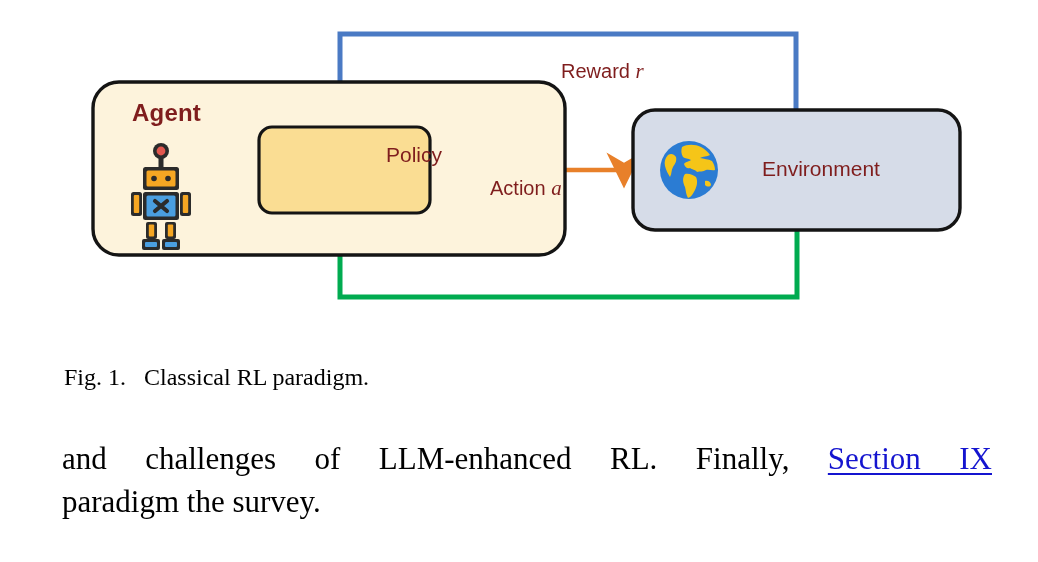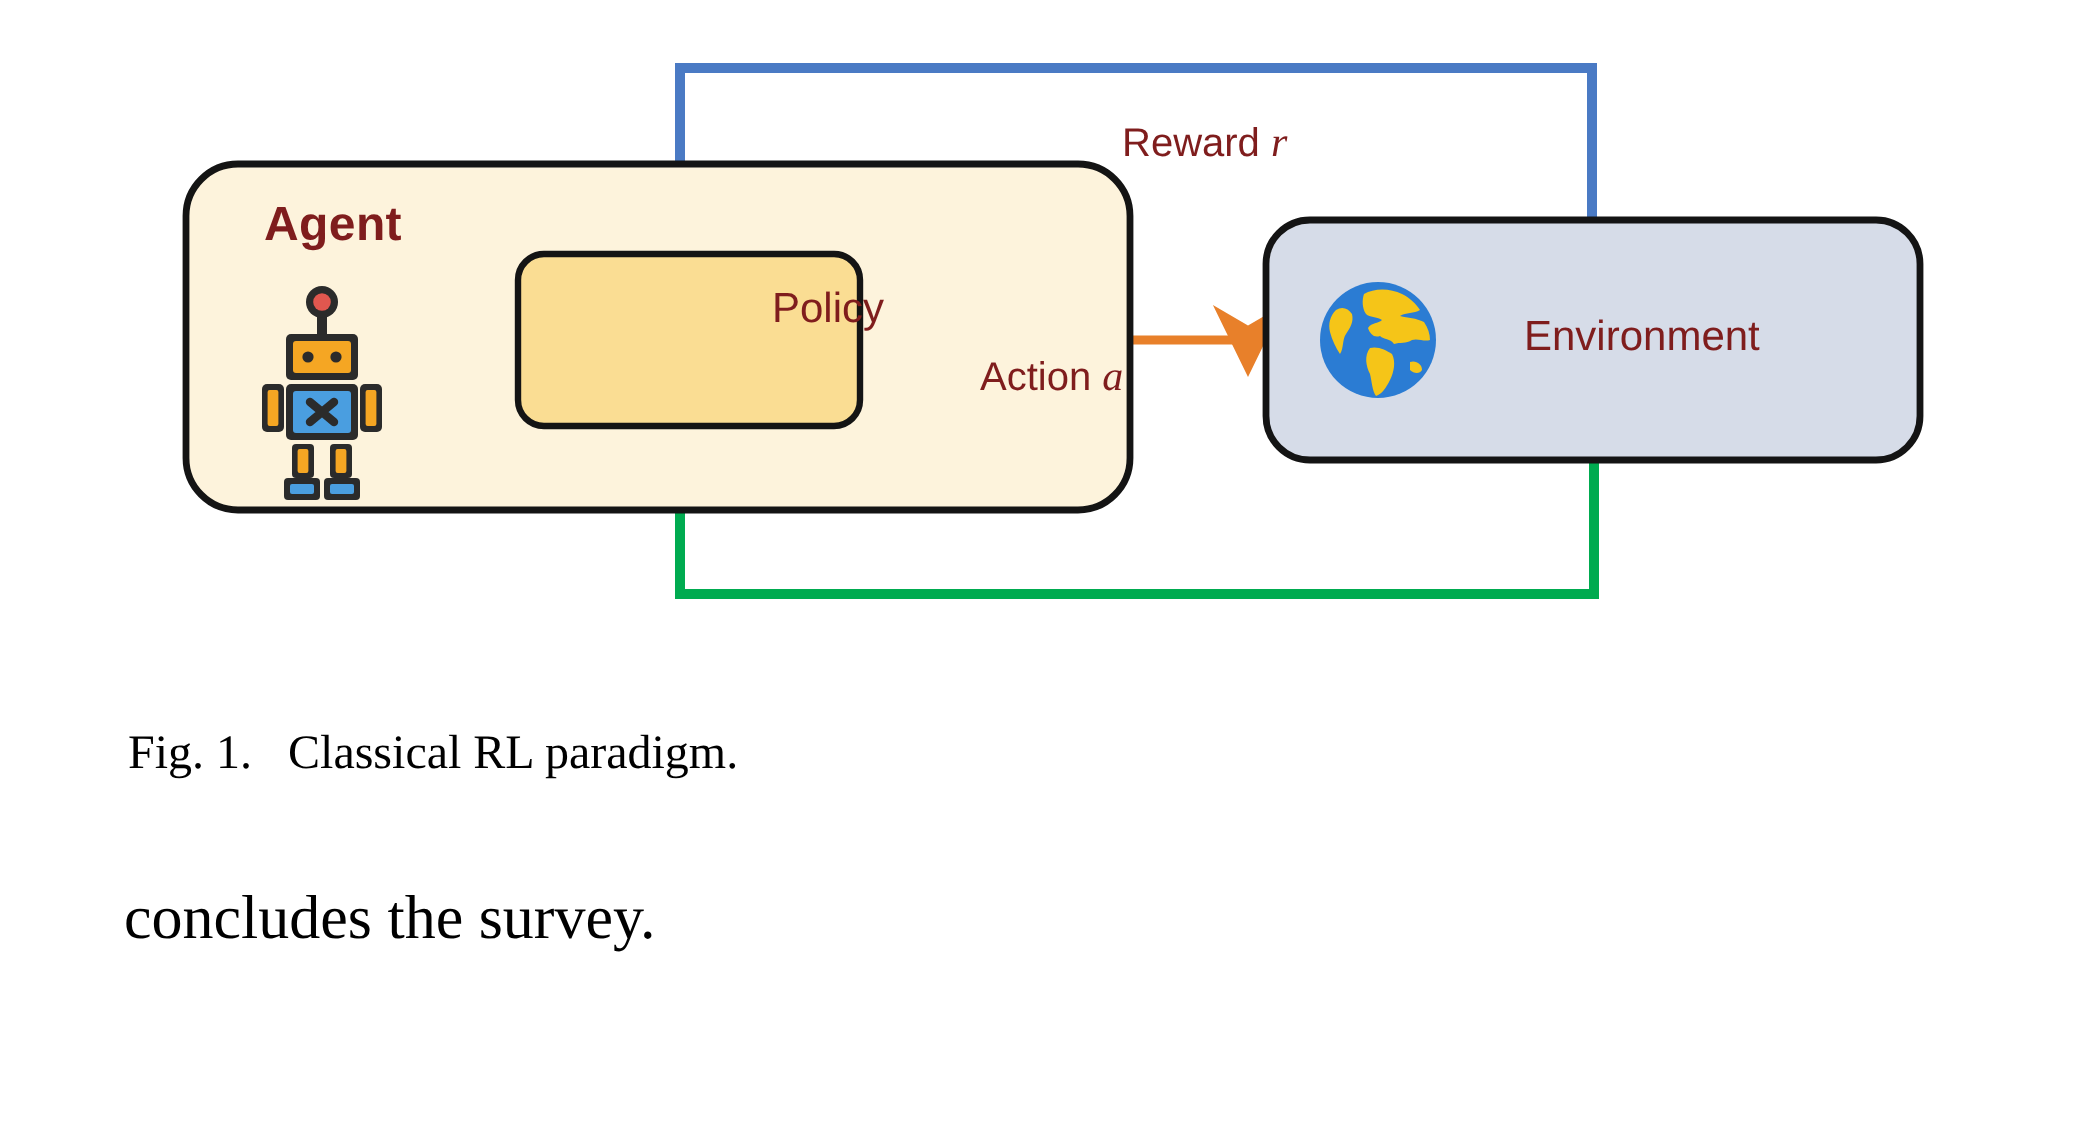--- a/index.html
+++ b/index.html
@@ -241,14 +241,15 @@
     <span>Action</span>
     <span class="mathvar">a</span>
   </div>
 
 
 </div>
 
 <div id="caption"><span>Fig. 1.</span>   <span>Classical RL paradigm.</span></div>
 
 <div id="body-text">
-  <span class="line2">concludes the survey.</span>
+  <span class="line1"><span>and challenges of LLM-enhanced RL. Finally,</span> <a class="xref-link" href="#">Section IX</a></span>
+  <span class="line2">paradigm the survey.</span>
 </div>
 
 </body></html>

